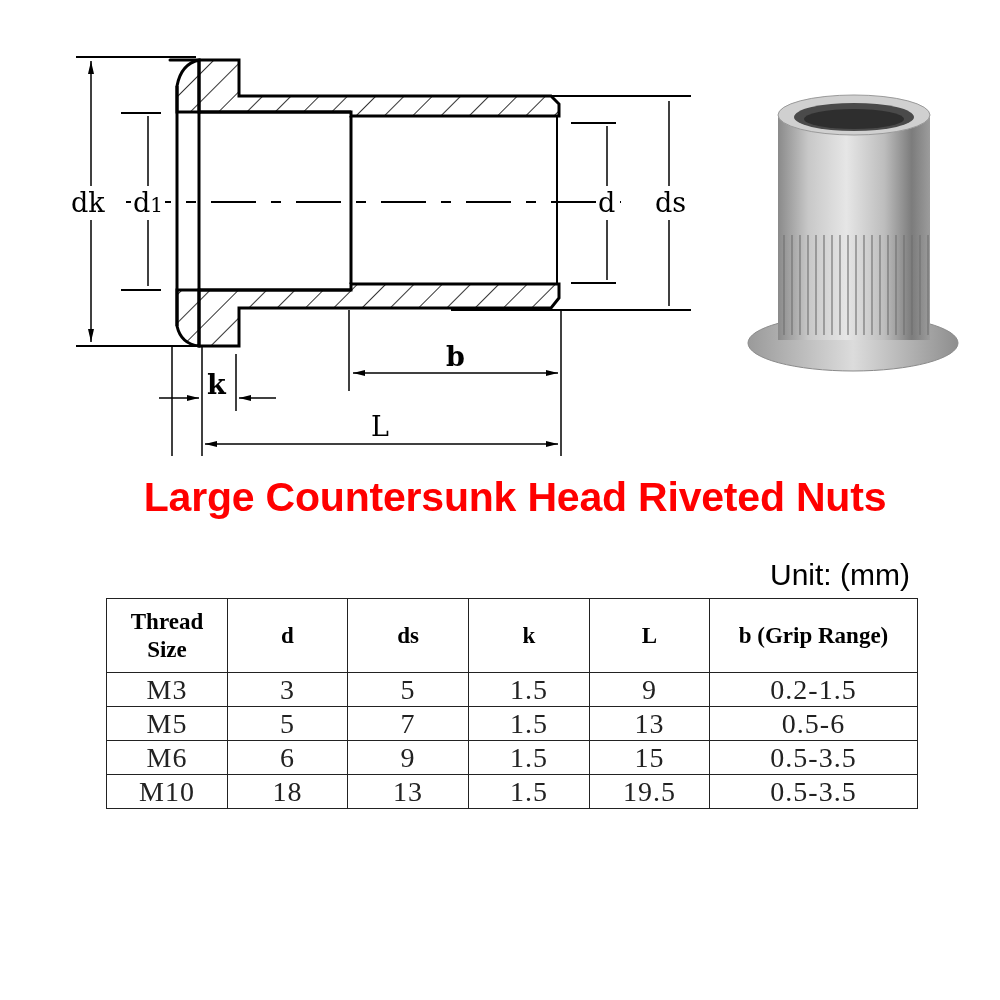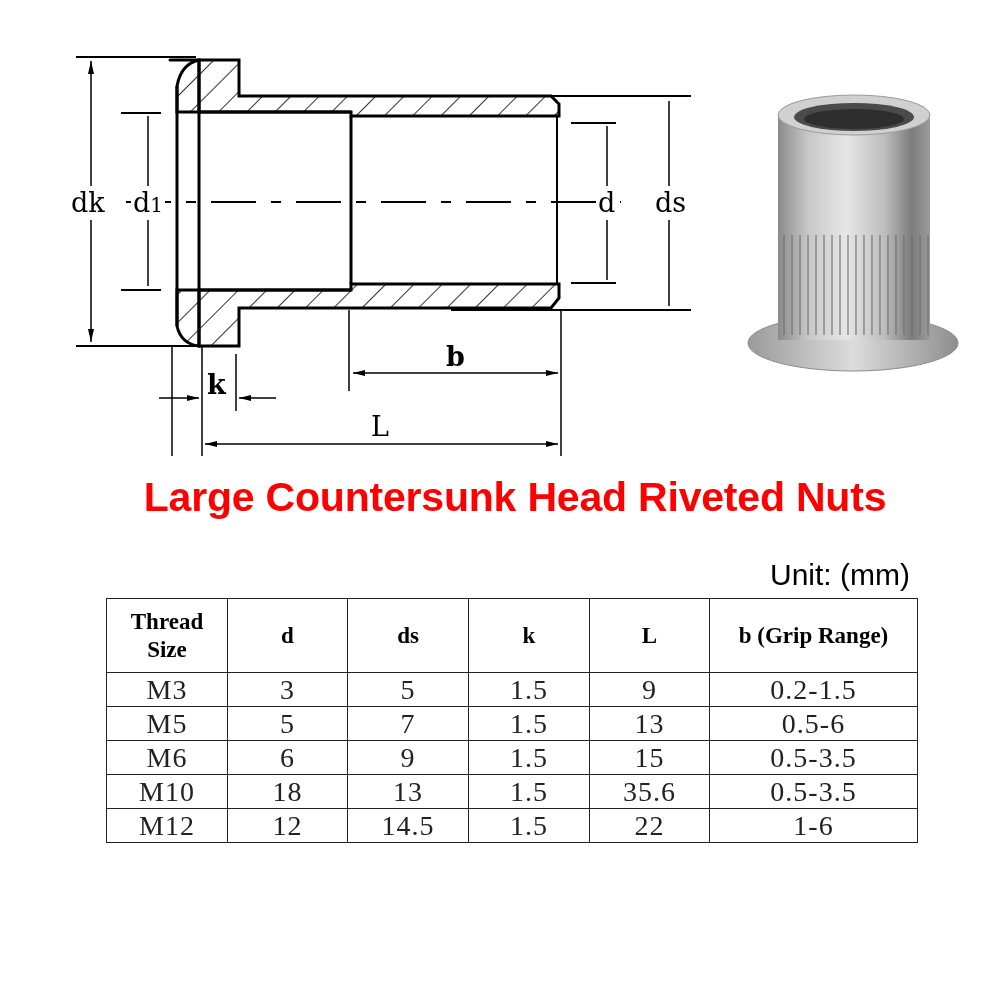--- a/index.html
+++ b/index.html
@@ -196,25 +196,17 @@
       <td>9</td>
       <td>1.5</td>
       <td>15</td>
       <td>0.5-3.5</td>
     </tr>
     <tr>
       <td>M10</td>
       <td>18</td>
       <td>13</td>
       <td>1.5</td>
-      <td>35.6</td>
+      <td>19.5</td>
       <td>0.5-3.5</td>
-    </tr>
-    <tr>
-      <td>M12</td>
-      <td>12</td>
-      <td>14.5</td>
-      <td>1.5</td>
-      <td>22</td>
-      <td>1-6</td>
     </tr>
   </tbody>
 </table>
 
 </body></html>

